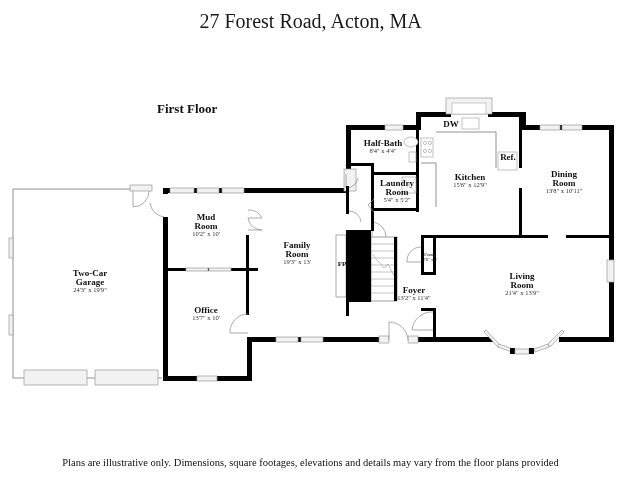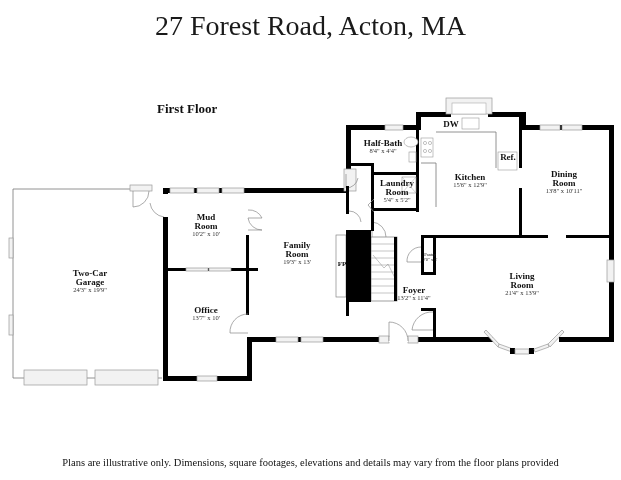--- a/index.html
+++ b/index.html
@@ -1,17 +1,17 @@
 <!DOCTYPE html>
 <html><head>
 <meta charset="utf-8">
 <style>
   html, body { margin: 0; padding: 0; background: #ffffff; }
   body { width: 621px; height: 480px; position: relative; overflow: hidden; font-family: "DejaVu Serif", serif; color: #111; }
-  .title { position: absolute; top: 10px; left: 0; width: 621px; text-align: center; font-family: "Liberation Serif", serif; font-size: 28px; color: #1a1a1a; }
+  .title { position: absolute; top: 10px; left: 0; width: 621px; text-align: center; font-family: "Liberation Serif", serif; font-size: 20px; color: #1a1a1a; }
   .floor-label { position: absolute; top: 101px; left: 157px; font-family: "Liberation Serif", serif; font-weight: bold; font-size: 13px; color: #111; }
   .disclaimer { position: absolute; top: 457px; left: 0; width: 621px; text-align: center; font-family: "Liberation Serif", serif; font-size: 10.5px; color: #111; }
   svg.plan { position: absolute; left: 0; top: 0; }
   .room-name { font-family: "Liberation Serif", serif; font-weight: bold; font-size: 9px; fill: #111; text-anchor: middle; }
   .room-dim { font-family: "Liberation Serif", serif; font-size: 6.5px; fill: #333; text-anchor: middle; }
   .small-name { font-family: "Liberation Serif", serif; font-size: 4.5px; fill: #222; text-anchor: middle; }
   .wall { fill: #000; }
   .thin { fill: none; stroke: #777; stroke-width: 0.8; }
   .win { fill: #f2f2f2; stroke: #999; stroke-width: 0.7; }
   .door { fill: none; stroke: #888; stroke-width: 0.7; }

